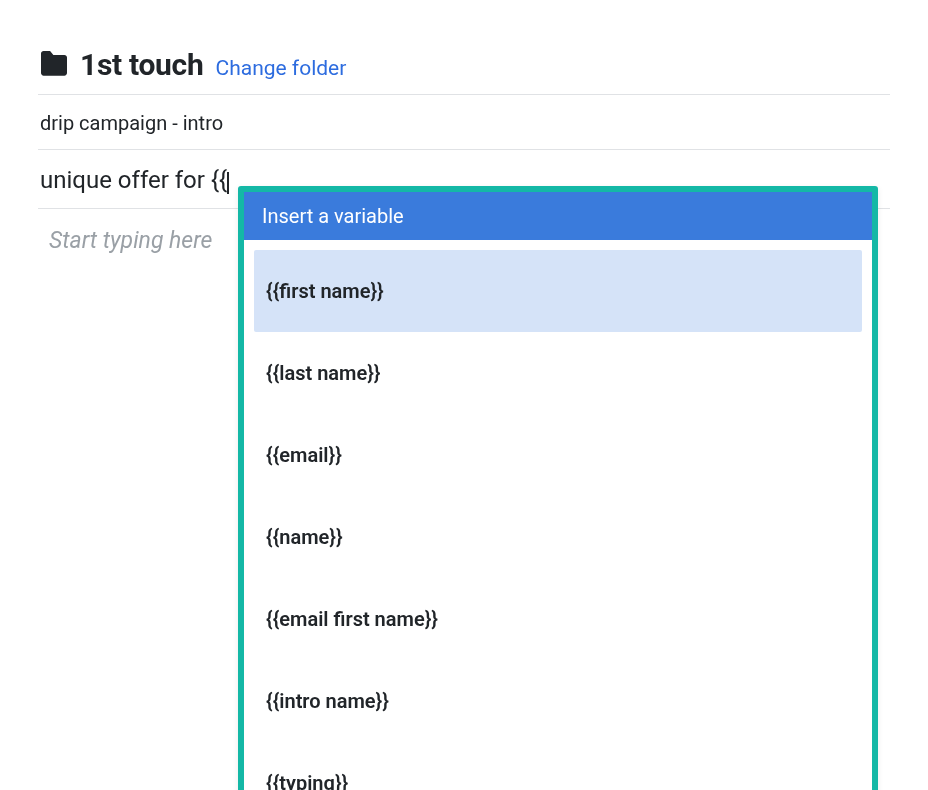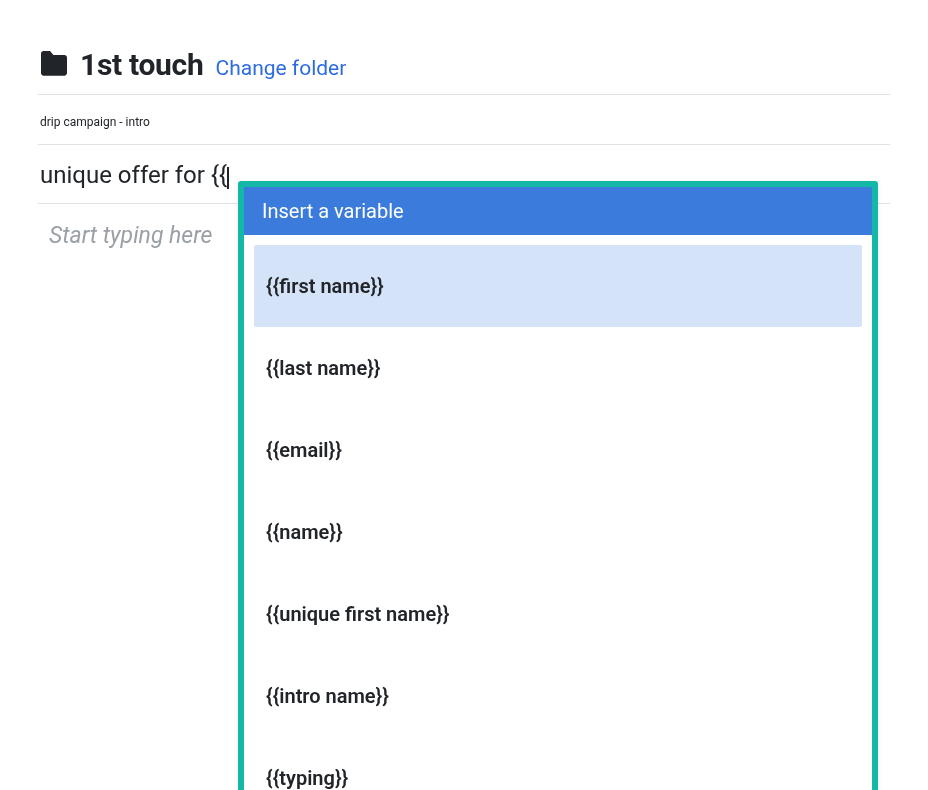--- a/index.html
+++ b/index.html
@@ -45,21 +45,21 @@
       font-weight: 400;
       cursor: pointer;
       margin-left: 2px;
       margin-top: 26px;
     }
     .field-row {
       border-top: 1px solid #e0e2e5;
       padding: 16px 2px 14px 2px;
     }
     .field-text {
-      font-size: 12px;
+      font-size: 20px;
       color: #212529;
       font-weight: 400;
     }
     .subject-wrapper {
       position: relative;
     }
     .subject-text {
       display: inline-flex;
       align-items: center;
       font-size: 24px;
@@ -143,21 +143,21 @@
       <span class="caret"></span>
   </span>
 
   <div class="dropdown">
     <div class="dropdown-header">Insert a variable</div>
     <div class="dropdown-list">
       <div class="dropdown-item highlighted">{{first name}}</div>
       <div class="dropdown-item">{{last name}}</div>
       <div class="dropdown-item">{{email}}</div>
       <div class="dropdown-item">{{name}}</div>
-      <div class="dropdown-item">{{unique first name}}</div>
+      <div class="dropdown-item">{{email first name}}</div>
       <div class="dropdown-item">{{intro name}}</div>
       <div class="dropdown-item">{{typing}}</div>
     </div>
   </div>
 </div>
 
 <div class="body-row">
   <span class="body-placeholder">Start typing here</span>
 </div>
 

